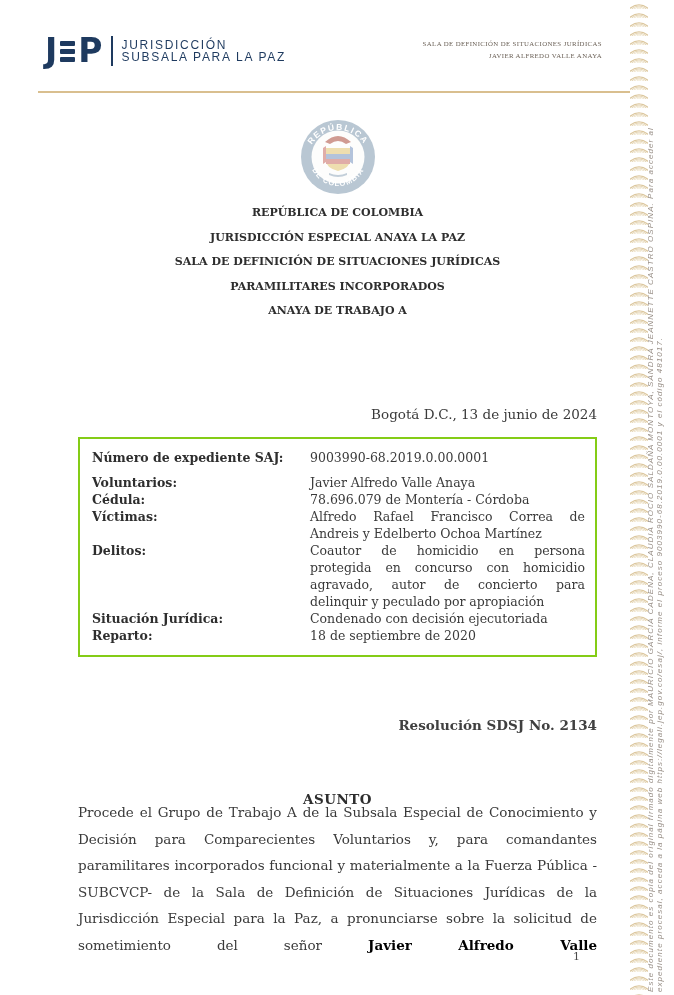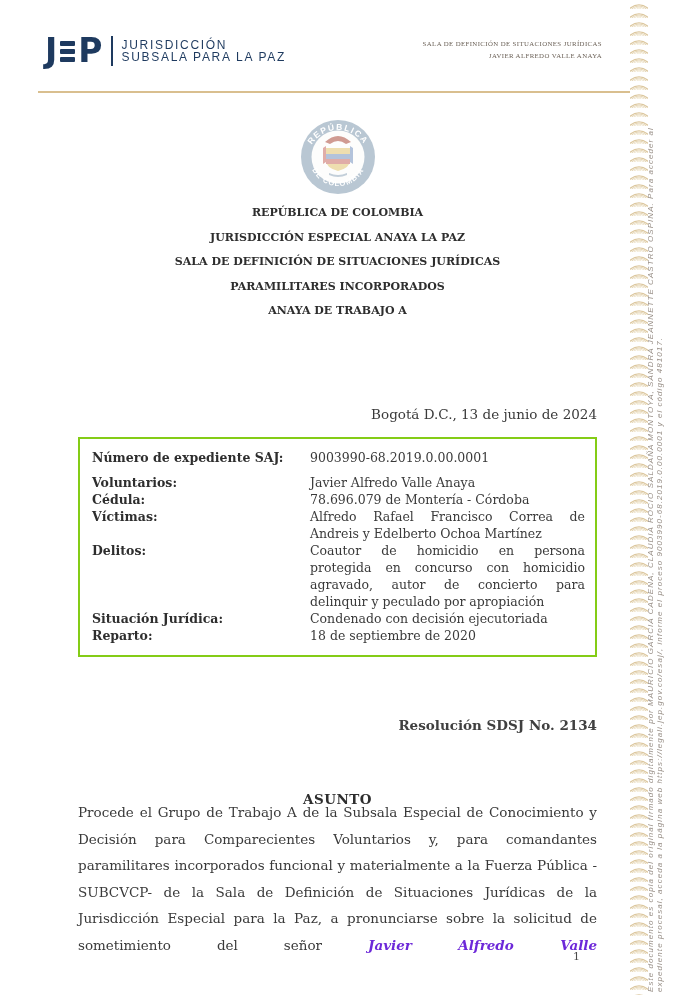--- a/index.html
+++ b/index.html
@@ -40,21 +40,21 @@
   .case-row.gap-after{margin-bottom:8px;}
   .case-label{width:218px;flex-shrink:0;font-weight:bold;font-size:12.5px;line-height:17px;color:#2e2e2e;}
   .case-value{flex:1;font-size:12.5px;line-height:17px;text-align:justify;}
 
   .res-heading{position:absolute;left:78px;top:717px;width:519px;text-align:right;
                font-weight:bold;font-size:13.5px;color:#404040;}
   .subject-heading{position:absolute;left:78px;top:763px;width:519px;text-align:center;
                font-weight:bold;font-size:13.5px;color:#2e2e2e;letter-spacing:0.5px;margin-top:28px;}
   .body-par{position:absolute;left:78px;top:799px;width:519px;font-size:13.5px;
             line-height:26.5px;text-align:justify;text-align-last:justify;}
-  .body-par b{color:#6d28d9;font-style:italic;}
+  .body-par b{color:#000000;}
   .page-number{position:absolute;left:573px;top:950px;font-size:11px;color:#4a4a4a;}
 </style>
 </head>
 <body>
 
 <div class="page">
 
   <svg class="waves" width="18" height="995" aria-hidden="true">
     <defs>
       <pattern id="wavepat" width="18" height="9" patternUnits="userSpaceOnUse">

